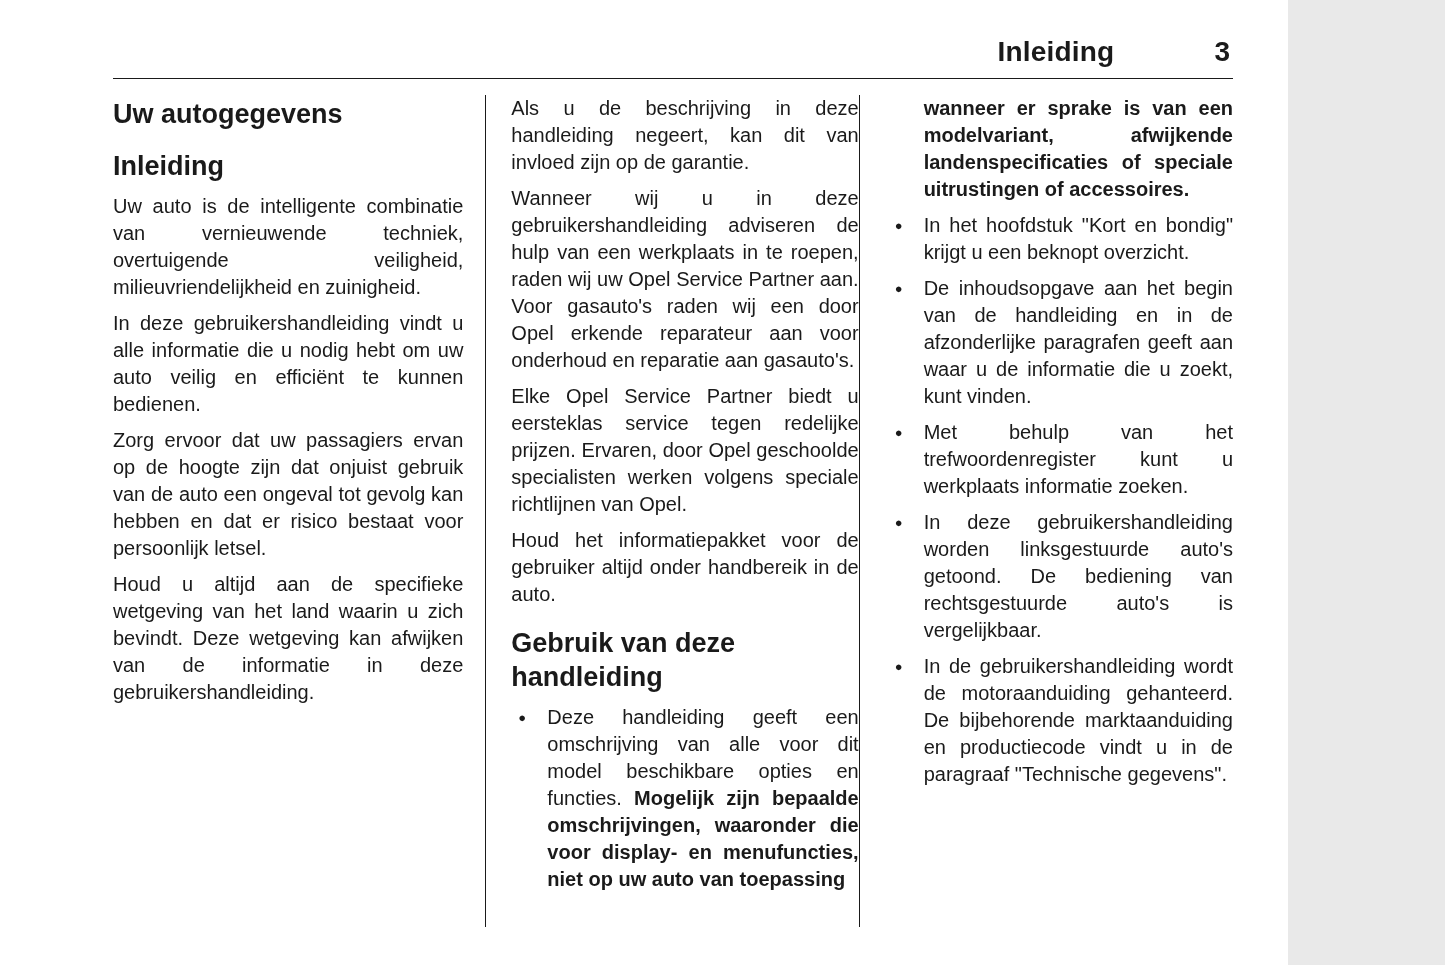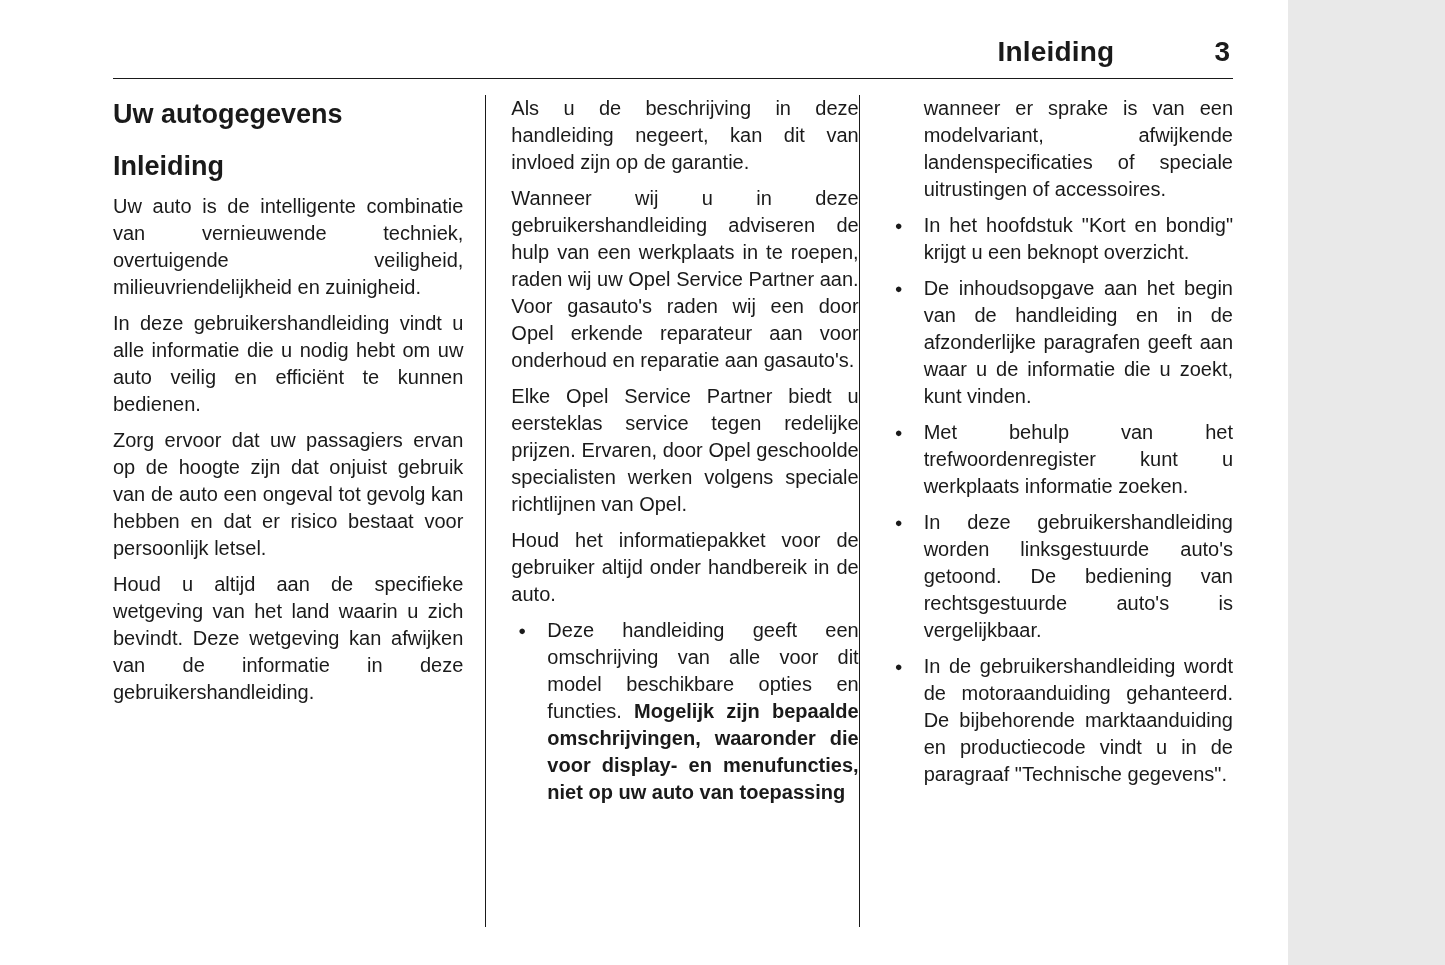--- a/index.html
+++ b/index.html
@@ -73,21 +73,21 @@
   }
   .bullet .bullet-text {
     flex: 1;
     font-size: 20px;
     line-height: 27px;
     text-align: justify;
   }
   .bold { font-weight: bold; }
   .cont-bold {
     padding-left: 36px;
-    font-weight: normal;
+    font-weight: bold;
   }
 </style>
 </head>
 <body>
 
 <div class="page">
 
   <div class="header">
     <span class="title">Inleiding</span>
     <span class="page-num">3</span>
@@ -103,20 +103,21 @@
       <p>In deze gebruikershandleiding vindt u alle informatie die u nodig hebt om uw auto veilig en efficiënt te kunnen bedienen.</p>
       <p>Zorg ervoor dat uw passagiers ervan op de hoogte zijn dat onjuist gebruik van de auto een ongeval tot gevolg kan hebben en dat er risico bestaat voor persoonlijk letsel.</p>
       <p>Houd u altijd aan de specifieke wetgeving van het land waarin u zich bevindt. Deze wetgeving kan afwijken van de informatie in deze gebruikershandleiding.</p>
     </div>
 
     <div class="col col-2">
       <p>Als u de beschrijving in deze handleiding negeert, kan dit van invloed zijn op de garantie.</p>
       <p>Wanneer wij u in deze gebruikershandleiding adviseren de hulp van een werkplaats in te roepen, raden wij uw Opel Service Partner aan. Voor gasauto's raden wij een door Opel erkende reparateur aan voor onderhoud en reparatie aan gasauto's.</p>
       <p>Elke Opel Service Partner biedt u eersteklas service tegen redelijke prijzen. Ervaren, door Opel geschoolde specialisten werken volgens speciale richtlijnen van Opel.</p>
       <p>Houd het informatiepakket voor de gebruiker altijd onder handbereik in de auto.</p>
+      <h2>Gebruik van deze handleiding</h2>
       <div class="bullet">
         <span class="dot">●</span>
         <span class="bullet-text"><span>Deze handleiding geeft een omschrijving van alle voor dit model beschikbare opties en functies. </span><span class="bold">Mogelijk zijn bepaalde omschrijvingen, waaronder die voor display- en menufuncties, niet op uw auto van toepassing</span></span>
       </div>
     </div>
 
     <div class="col col-3">
       <p class="cont-bold">wanneer er sprake is van een modelvariant, afwijkende landenspecificaties of speciale uitrustingen of accessoires.</p>
       <div class="bullet">
         <span class="dot">●</span>

